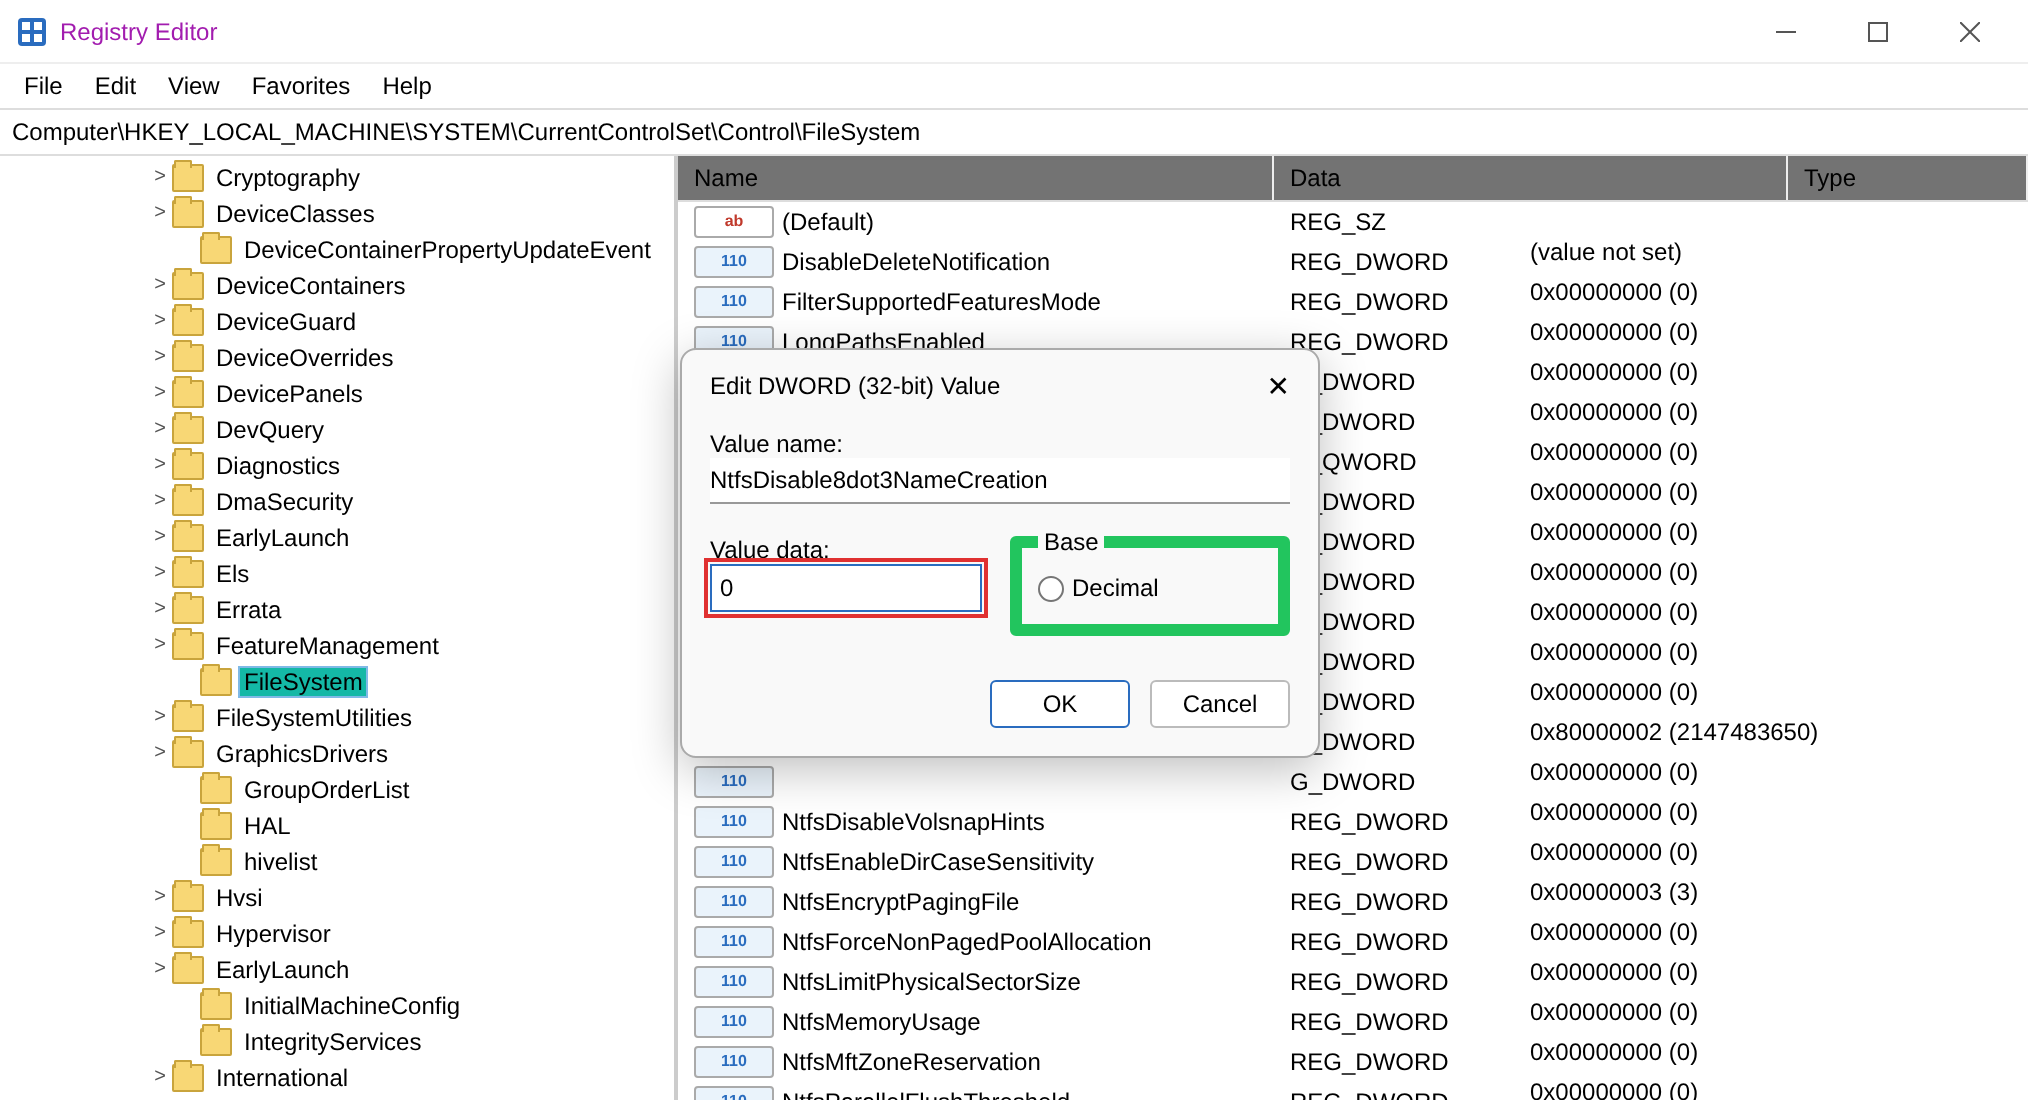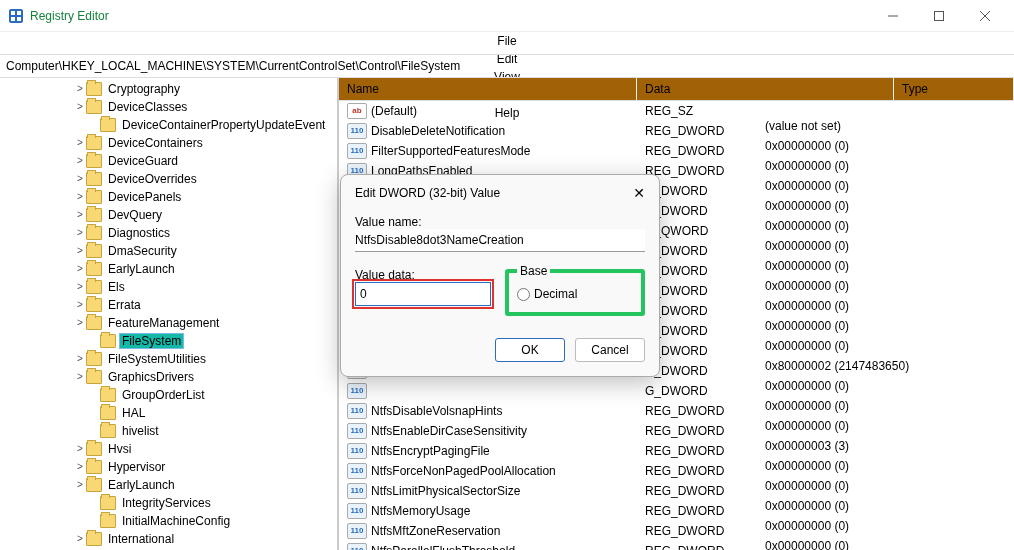--- a/index.html
+++ b/index.html
@@ -3,27 +3,27 @@
 <meta charset="utf-8">
 <style>
   * { box-sizing: border-box; margin: 0; padding: 0; font-family: "Segoe UI", Tahoma, sans-serif; font-size: 12px; }
   html, body { height: 100%; }
   body { background: #fff; color: #000; display: flex; flex-direction: column; overflow: hidden; }
 
   
   .title-bar { display: flex; align-items: center; height: 32px; padding: 0 6px; border-bottom: 1px solid #eee; }
   .title-bar .app-icon { width: 16px; height: 16px; margin: 0 6px 0 2px; display: flex; align-items: center; justify-content: center; }
   .title-bar .app-icon svg { display: block; }
-  .title-bar .title { color: #15803d; font-size: 12px; flex: 1; }
+  .title-bar .title { color: #a21caf; font-size: 12px; flex: 1; }
   .win-controls { display: flex; }
   .win-btn { width: 46px; height: 32px; display: flex; align-items: center; justify-content: center; color: #555; }
   .win-btn svg { display: block; }
 
   
-  .menu-bar { display: flex; align-items: center; height: 22px; padding: 0 4px; flex-direction: column; }
+  .menu-bar { display: flex; align-items: center; height: 22px; padding: 0 4px; }
   .menu-item { padding: 2px 8px; font-size: 12px; }
 
   
   .address-bar { border-top: 1px solid #ddd; border-bottom: 1px solid #ddd; padding: 4px 6px; font-size: 12px; }
 
   
   .main { display: flex; flex: 1; min-height: 0; position: relative; }
   .tree { width: 338px; overflow: auto; border-right: 1px solid #ccc; padding-top: 2px; }
   .tree-inner { padding-left: 74px; }
   .tree-node { display: flex; align-items: center; height: 18px; white-space: nowrap; }
@@ -32,46 +32,46 @@
   .tree-node .folder::before { content: ""; position: absolute; top: -3px; left: 0; width: 7px; height: 3px; background: #f8d775; border: 1px solid #c9a43c; border-bottom: none; border-radius: 1px 1px 0 0; }
   .tree-node .label { padding: 0 2px; }
   .tree-node.selected .label { background: #14b8a6; outline: 1px solid #7fb9e6; }
   .tree-indent-1 { padding-left: 14px; }
 
   
   .splitter { width: 1px; background: #ccc; }
 
   
   .list { flex: 1; overflow: auto; position: relative; }
-  .list-header { display: flex; position: sticky; top: 0; background: #a16207; border-bottom: 1px solid #ddd; }
+  .list-header { display: flex; position: sticky; top: 0; background: #737373; border-bottom: 1px solid #ddd; }
   .list-header .col { padding: 4px 8px; font-weight: 400; border-right: 1px solid #eee; }
   .col-name { width: 298px; }
   .col-type { width: 120px; }
   .col-data { flex: 1; }
   .list-row { display: flex; align-items: center; height: 20px; }
   .list-row .cell { padding: 0 8px; white-space: nowrap; overflow: hidden; }
   .cell-name { width: 298px; display: flex; align-items: center; }
   .cell-type { width: 120px; }
   .cell-data { flex: 1; margin-top: 29px; }
-  .val-icon { width: 20px; height: 16px; margin-right: 4px; flex-shrink: 0; display: inline-flex; align-items: center; justify-content: center; border: 1px solid #aaa; border-radius: 2px; font-size: 8px; line-height: 8px; font-weight: bold; }
+  .val-icon { width: 40px; height: 16px; margin-right: 4px; flex-shrink: 0; display: inline-flex; align-items: center; justify-content: center; border: 1px solid #aaa; border-radius: 2px; font-size: 8px; line-height: 8px; font-weight: bold; }
   .val-icon.sz { background: #fff; color: #c0392b; }
   .val-icon.dw { background: #eaf3fb; color: #2a6cbf; }
 
   
   .dialog { position: absolute; left: 340px; top: 96px; width: 320px; background: #f9f9f9; border: 1px solid #aaa; border-radius: 8px; box-shadow: 0 6px 24px rgba(0,0,0,0.25); z-index: 100; }
   .dlg-title { display: flex; align-items: center; justify-content: space-between; height: 36px; padding: 0 14px; font-size: 12px; }
   .dlg-close { font-size: 14px; cursor: default; }
   .dlg-body { padding: 0 14px 14px; }
   .dlg-label { font-size: 12px; margin-top: 4px; }
   .dlg-value-name { background: #fff; border: none; border-bottom: 1px solid #999; width: 100%; padding: 4px 0; margin-bottom: 12px; font-size: 12px; }
   .dlg-row { display: flex; gap: 14px; }
   .dlg-col-left { flex: 1; }
   .dlg-col-right { width: 140px; }
   .dlg-input { width: 100%; height: 24px; padding: 2px 4px; border: 1px solid #2a6cbf; outline: 2px solid #e03131; outline-offset: 1px; font-size: 12px; }
-  .dlg-fieldset { border: 4px solid #22c55e; border-radius: 3px; padding: 6px 8px 8px; }
+  .dlg-fieldset { border: 6px solid #22c55e; border-radius: 3px; padding: 6px 8px 8px; }
   .dlg-fieldset legend { padding: 0 3px; font-size: 12px; }
   .dlg-radio { display: flex; align-items: center; gap: 4px; height: 20px; font-size: 12px; }
   .dlg-buttons { display: flex; justify-content: flex-end; gap: 10px; margin-top: 22px; }
   .dlg-btn { min-width: 70px; height: 24px; background: #fff; border: 1px solid #bbb; border-radius: 3px; font-size: 12px; }
   .dlg-btn.default { border-color: #2a6cbf; }
 </style>
 </head>
 <body>
 
 <div class="title-bar">
@@ -230,26 +230,26 @@
           <span class="label">Hypervisor</span>
         </div>
         <div class="tree-node">
           <span class="caret">&gt;</span>
           <span class="folder"></span>
           <span class="label">EarlyLaunch</span>
         </div>
         <div class="tree-node tree-indent-1">
           <span class="caret"></span>
           <span class="folder"></span>
+          <span class="label">InitialMachineConfig</span>
+        </div>
+        <div class="tree-node tree-indent-1">
+          <span class="caret"></span>
+          <span class="folder"></span>
           <span class="label">IntegrityServices</span>
-        </div>
-        <div class="tree-node tree-indent-1">
-          <span class="caret"></span>
-          <span class="folder"></span>
-          <span class="label">InitialMachineConfig</span>
         </div>
         <div class="tree-node">
           <span class="caret">&gt;</span>
           <span class="folder"></span>
           <span class="label">International</span>
         </div>
       </div>
   </div>
 
   <div class="splitter"></div>

